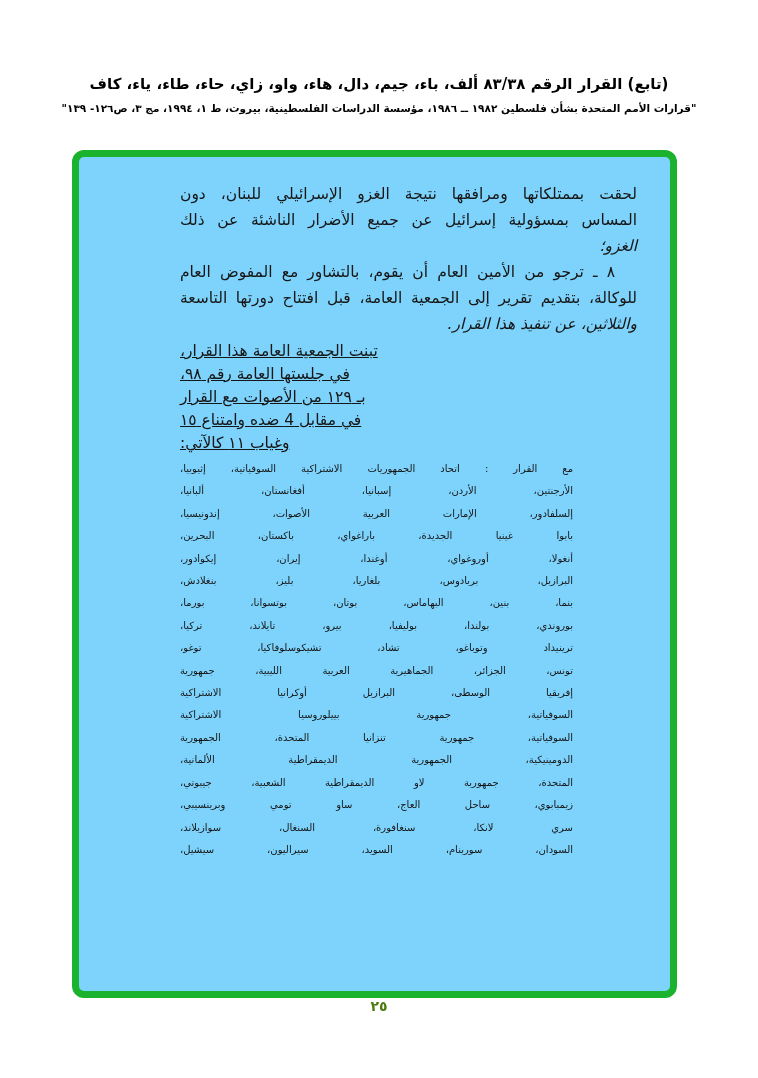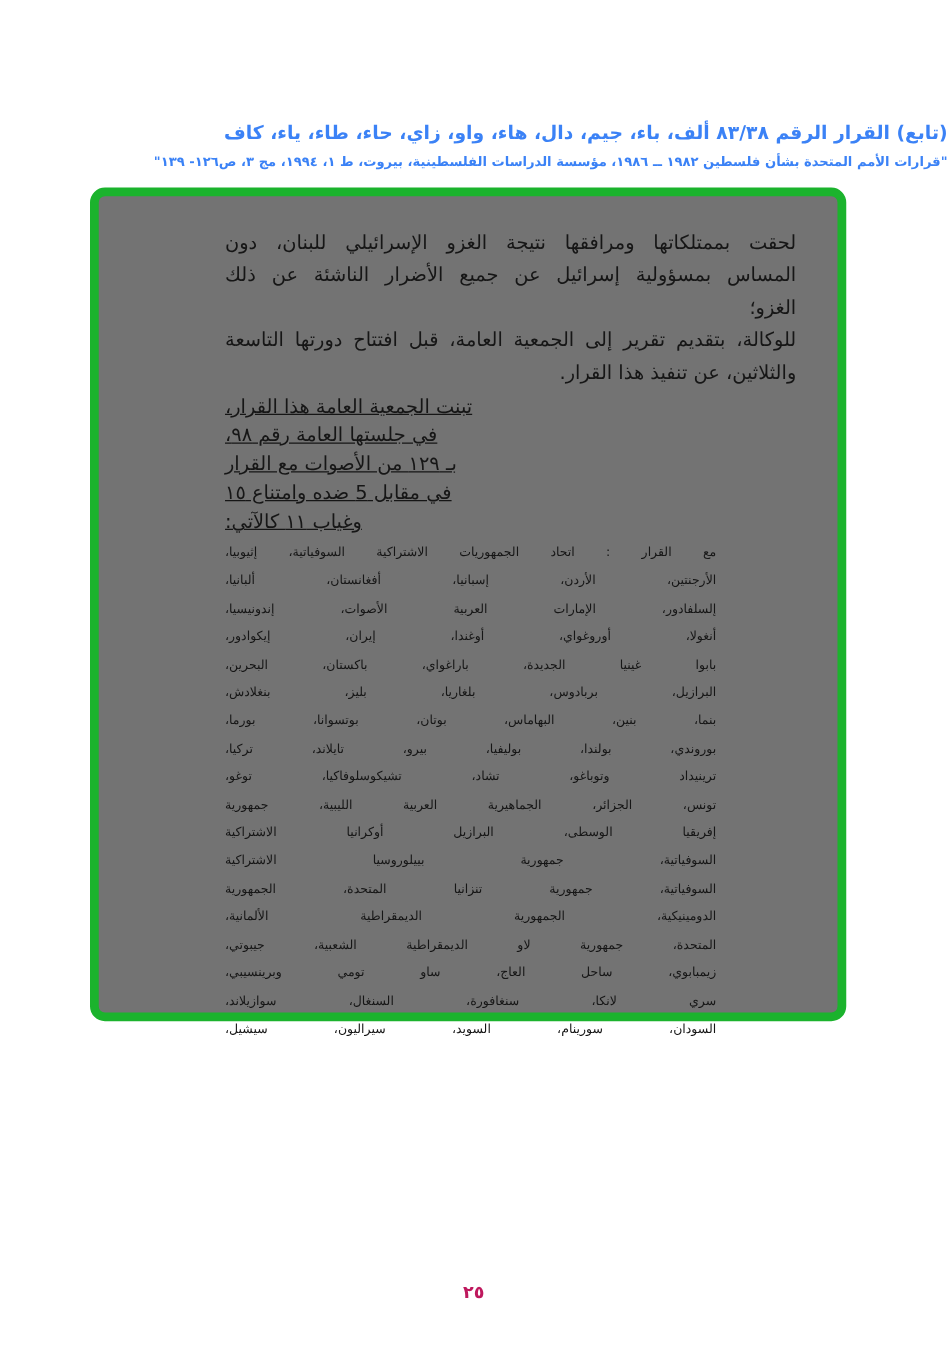--- a/index.html
+++ b/index.html
@@ -8,92 +8,93 @@
   body {
     width:758px; height:1078px;
     background:#ffffff;
     position:relative;
     font-family:"DejaVu Sans", sans-serif;
     color:#161616;
     overflow:hidden;
   }
   .doc-header {
     position:absolute; top:75px; left:0; right:0;
-    text-align:right; direction:rtl; color:#3b82f6;margin-top:22px;
+    text-align:center; direction:rtl; color:#000000;
   }
   .doc-title { font-size:15px; font-weight:700; letter-spacing:0; }
   .doc-citation { font-size:10.5px; font-weight:700; margin-top:9px; }
 
   .frame {
     position:absolute; left:72px; top:150px;
-    width:605px; height:667px;
+    width:605px; height:848px;
     border:7px solid var(--green);
     border-radius:12px;
     padding:24px 33px 0 101px;
     direction:rtl;
     font-size:15.5px;
-    background:#737373;
+    background:#7dd3fc;
   }
   .para { line-height:26px; }
   .jl { text-align:justify; text-align-last:justify; }
-  .rl { text-align:right; }
+  .rl { text-align:right;font-style:italic; }
   .indent { text-indent:22px; }
 
   .note { margin-top:3px; line-height:23px; }
   .nl { text-align:left;text-decoration:underline; }
 
   .countries {
     margin-top:3px;
     line-height:22.4px;
     font-size:10px;
     padding-left:0;
     padding-right:64px;
   }
   .cline { text-align:justify; text-align-last:justify; }
 
   .page-number {
     position:absolute; top:998px; left:0; right:0;
-    text-align:center; font-weight:700; font-size:14px; color:#be185d;margin-top:28px;
+    text-align:center; font-weight:700; font-size:14px; color:#4d7c0f;
   }
 </style>
 </head>
 <body>
 
 <header class="doc-header">
   <div class="doc-title">(تابع) القرار الرقم ٨٣/٣٨ ألف، باء، جيم، دال، هاء، واو، زاي، حاء، طاء، ياء، كاف</div>
   <div class="doc-citation">"قرارات الأمم المتحدة بشأن فلسطين ١٩٨٢ ــ ١٩٨٦، مؤسسة الدراسات الفلسطينية، بيروت، ط ١، ١٩٩٤، مج ٣، ص١٢٦- ١٣٩"</div>
 </header>
 
 <main class="frame">
 
   <section class="para">
     <div class="jl">لحقت بممتلكاتها ومرافقها نتيجة الغزو الإسرائيلي للبنان، دون</div>
     <div class="jl">المساس بمسؤولية إسرائيل عن جميع الأضرار الناشئة عن ذلك</div>
     <div class="rl">الغزو؛</div>
   </section>
 
   <section class="para">
+    <div class="jl indent">٨ ـ ترجو من الأمين العام أن يقوم، بالتشاور مع المفوض العام</div>
     <div class="jl">للوكالة، بتقديم تقرير إلى الجمعية العامة، قبل افتتاح دورتها التاسعة</div>
     <div class="rl">والثلاثين، عن تنفيذ هذا القرار.</div>
   </section>
 
   <section class="note">
       <div class="nl">تبنت الجمعية العامة هذا القرار،</div>
       <div class="nl">في جلستها العامة رقم ٩٨،</div>
       <div class="nl">بـ ١٢٩ من الأصوات مع القرار</div>
-      <div class="nl">في مقابل 5 ضده وامتناع ١٥</div>
+      <div class="nl">في مقابل 4 ضده وامتناع ١٥</div>
       <div class="nl">وغياب ١١ كالآتي:</div>
     </section>
 
   <section class="countries">
       <div class="cline">مع القرار : اتحاد الجمهوريات الاشتراكية السوفياتية، إثيوبيا،</div>
       <div class="cline">الأرجنتين، الأردن، إسبانيا، أفغانستان، ألبانيا،</div>
       <div class="cline">إلسلفادور، الإمارات العربية الأصوات، إندونيسيا،</div>
+      <div class="cline">بابوا غينيا الجديدة، باراغواي، باكستان، البحرين،</div>
       <div class="cline">أنغولا، أوروغواي، أوغندا، إيران، إيكوادور،</div>
-      <div class="cline">بابوا غينيا الجديدة، باراغواي، باكستان، البحرين،</div>
       <div class="cline">البرازيل، بربادوس، بلغاريا، بليز، بنغلادش،</div>
       <div class="cline">بنما، بنين، البهاماس، بوتان، بوتسوانا، بورما،</div>
       <div class="cline">بوروندي، بولندا، بوليفيا، بيرو، تايلاند، تركيا،</div>
       <div class="cline">ترينيداد وتوباغو، تشاد، تشيكوسلوفاكيا، توغو،</div>
       <div class="cline">تونس، الجزائر، الجماهيرية العربية الليبية، جمهورية</div>
       <div class="cline">إفريقيا الوسطى، البرازيل أوكرانيا الاشتراكية</div>
       <div class="cline">السوفياتية، جمهورية بييلوروسيا الاشتراكية</div>
       <div class="cline">السوفياتية، جمهورية تنزانيا المتحدة، الجمهورية</div>
       <div class="cline">الدومينيكية، الجمهورية الديمقراطية الألمانية،</div>
       <div class="cline">المتحدة، جمهورية لاو الديمقراطية الشعبية، جيبوتي،</div>

